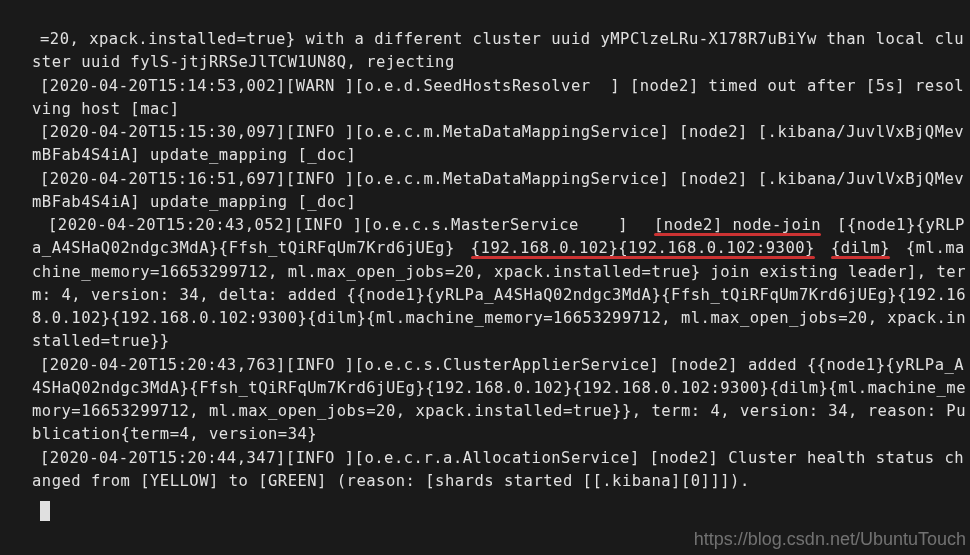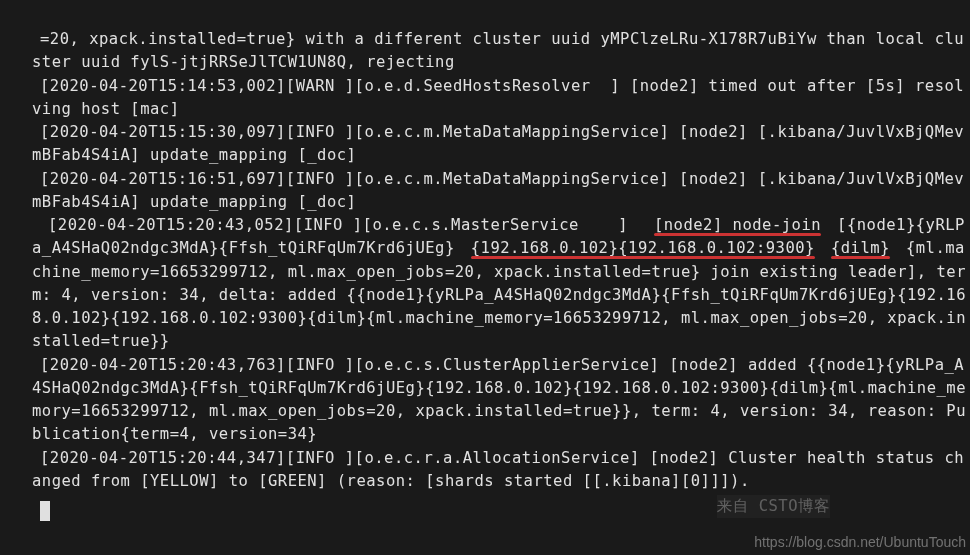--- a/index.html
+++ b/index.html
@@ -35,21 +35,21 @@
       right: 0;
       bottom: -2px;
       height: 3px;
       background: #cc3333;
       border-radius: 2px;
     }
     .watermark {
       position: absolute;
       right: 12px;
       bottom: 10px;
-      font-size: 14px;
+      font-size: 18px;
       color: rgba(200,200,200,0.5);
       font-family: Arial, sans-serif;
       letter-spacing: 0;
       text-align: center;
     }
     .cursor {
       display: inline-block;
       width: 10px;
       height: 20px;
       background: #e0e0e0;
@@ -63,15 +63,15 @@
 </head>
 <body>
 
 <div class="terminal"><span>=20, xpack.installed=true} with a different cluster uuid yMPClzeLRu-X178R7uBiYw than local cluster uuid fylS-jtjRRSeJlTCW1UN8Q, rejecting</span>
 <span>[2020-04-20T15:14:53,002][WARN ][o.e.d.SeedHostsResolver  ] [node2] timed out after [5s] resolving host [mac]</span>
 <span>[2020-04-20T15:15:30,097][INFO ][o.e.c.m.MetaDataMappingService] [node2] [.kibana/JuvlVxBjQMevmBFab4S4iA] update_mapping [_doc]</span>
 <span>[2020-04-20T15:16:51,697][INFO ][o.e.c.m.MetaDataMappingService] [node2] [.kibana/JuvlVxBjQMevmBFab4S4iA] update_mapping [_doc]</span>
 <span><span>[2020-04-20T15:20:43,052][INFO ][o.e.c.s.MasterService    ] </span><span class="underline-red">[node2] node-join</span><span>[{node1}{yRLPa_A4SHaQ02ndgc3MdA}{Ffsh_tQiRFqUm7Krd6jUEg}</span><span class="underline-red">{192.168.0.102}{192.168.0.102:9300}</span><span class="underline-red">{dilm}</span><span>{ml.machine_memory=16653299712, ml.max_open_jobs=20, xpack.installed=true} join existing leader], term: 4, version: 34, delta: added {{node1}{yRLPa_A4SHaQ02ndgc3MdA}{Ffsh_tQiRFqUm7Krd6jUEg}{192.168.0.102}{192.168.0.102:9300}{dilm}{ml.machine_memory=16653299712, ml.max_open_jobs=20, xpack.installed=true}}</span></span>
 <span>[2020-04-20T15:20:43,763][INFO ][o.e.c.s.ClusterApplierService] [node2] added {{node1}{yRLPa_A4SHaQ02ndgc3MdA}{Ffsh_tQiRFqUm7Krd6jUEg}{192.168.0.102}{192.168.0.102:9300}{dilm}{ml.machine_memory=16653299712, ml.max_open_jobs=20, xpack.installed=true}}, term: 4, version: 34, reason: Publication{term=4, version=34}</span>
 <span>[2020-04-20T15:20:44,347][INFO ][o.e.c.r.a.AllocationService] [node2] Cluster health status changed from [YELLOW] to [GREEN] (reason: [shards started [[.kibana][0]]]).</span>
-<span class="cursor"></span><span style="float:right; margin-right:140px; margin-top:2px;" class="faded">来自 CSTO博客</span></div>
+<span class="cursor"></span></div>
 
 <div class="watermark">https://blog.csdn.net/UbuntuTouch</div>
 
 </body></html>

